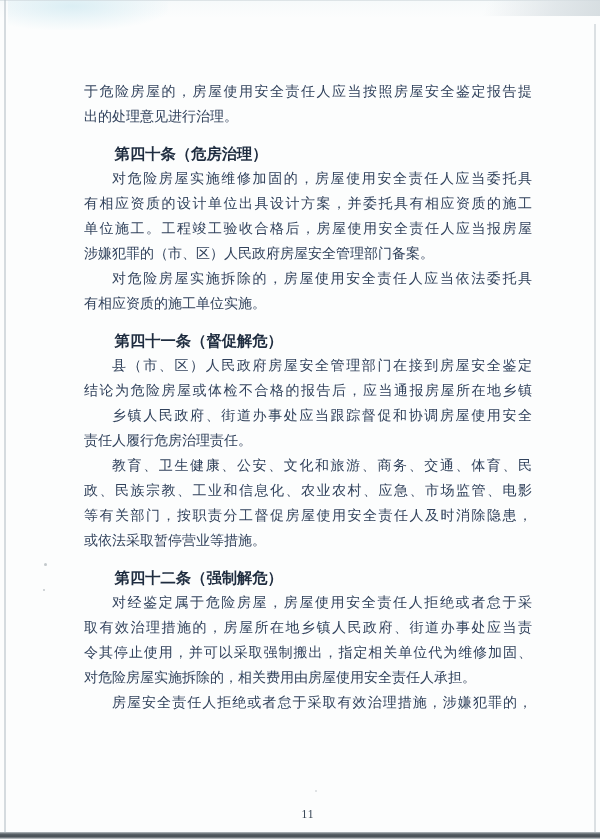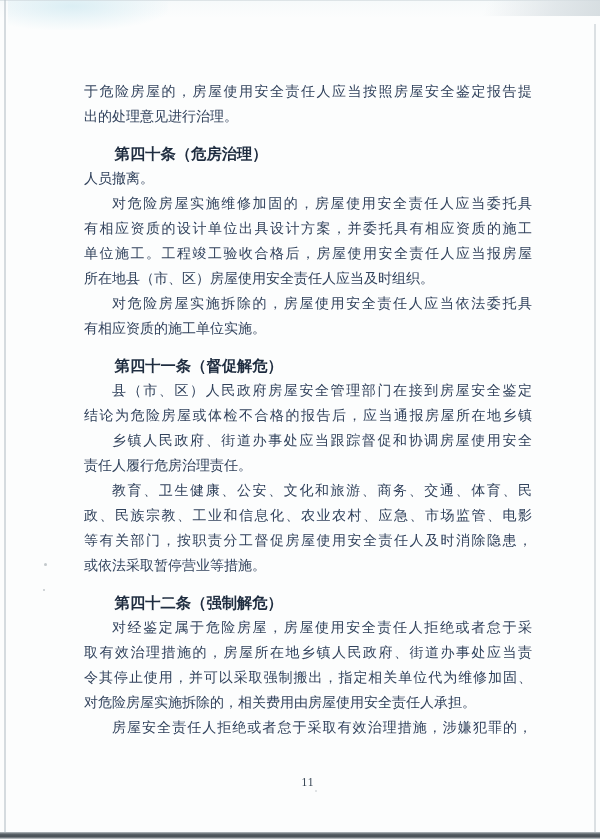--- a/index.html
+++ b/index.html
@@ -92,21 +92,21 @@
   }
   .line.heading {
     font-family: "Liberation Sans", sans-serif;
     font-weight: bold;
     font-size: 15.3px;
     color: var(--heading-text, #1e2c3f);
     margin-top: 12px;
   }
   .pagenum {
     position: absolute;
-    left: 84px; top: 776px;
+    left: 84px; top: 808px;
     width: 448px;
     text-align: center;
     font-size: 11.5px;
     letter-spacing: 1px;
     color: var(--pagenum-text, #2f3e4e);
     font-family: "Liberation Serif", serif;
   }
 </style>
 </head>
 <body>
@@ -115,25 +115,24 @@
   <div class="corner-tint"></div>
   <div class="edge-top"></div>
   <div class="edge-left"></div>
   <div class="edge-right"></div>
   <div class="corner-shade-tr"></div>
 
   <div class="textblock" id="textblock">
       <div class="line just">于危险房屋的，房屋使用安全责任人应当按照房屋安全鉴定报告提</div>
       <div class="line">出的处理意见进行治理。</div>
       <div class="line heading indent">第四十条（危房治理）</div>
-      <div class="line">人员撤离。</div>
       <div class="line indent just">对危险房屋实施维修加固的，房屋使用安全责任人应当委托具</div>
       <div class="line just">有相应资质的设计单位出具设计方案，并委托具有相应资质的施工</div>
       <div class="line just">单位施工。工程竣工验收合格后，房屋使用安全责任人应当报房屋</div>
-      <div class="line">所在地县（市、区）房屋使用安全责任人应当及时组织。</div>
+      <div class="line">涉嫌犯罪的（市、区）人民政府房屋安全管理部门备案。</div>
       <div class="line indent just">对危险房屋实施拆除的，房屋使用安全责任人应当依法委托具</div>
       <div class="line">有相应资质的施工单位实施。</div>
       <div class="line heading indent">第四十一条（督促解危）</div>
       <div class="line indent just">县（市、区）人民政府房屋安全管理部门在接到房屋安全鉴定</div>
       <div class="line just">结论为危险房屋或体检不合格的报告后，应当通报房屋所在地乡镇</div>
       <div class="line indent just">乡镇人民政府、街道办事处应当跟踪督促和协调房屋使用安全</div>
       <div class="line">责任人履行危房治理责任。</div>
       <div class="line indent just">教育、卫生健康、公安、文化和旅游、商务、交通、体育、民</div>
       <div class="line just">政、民族宗教、工业和信息化、农业农村、应急、市场监管、电影</div>
       <div class="line just">等有关部门，按职责分工督促房屋使用安全责任人及时消除隐患，</div>

